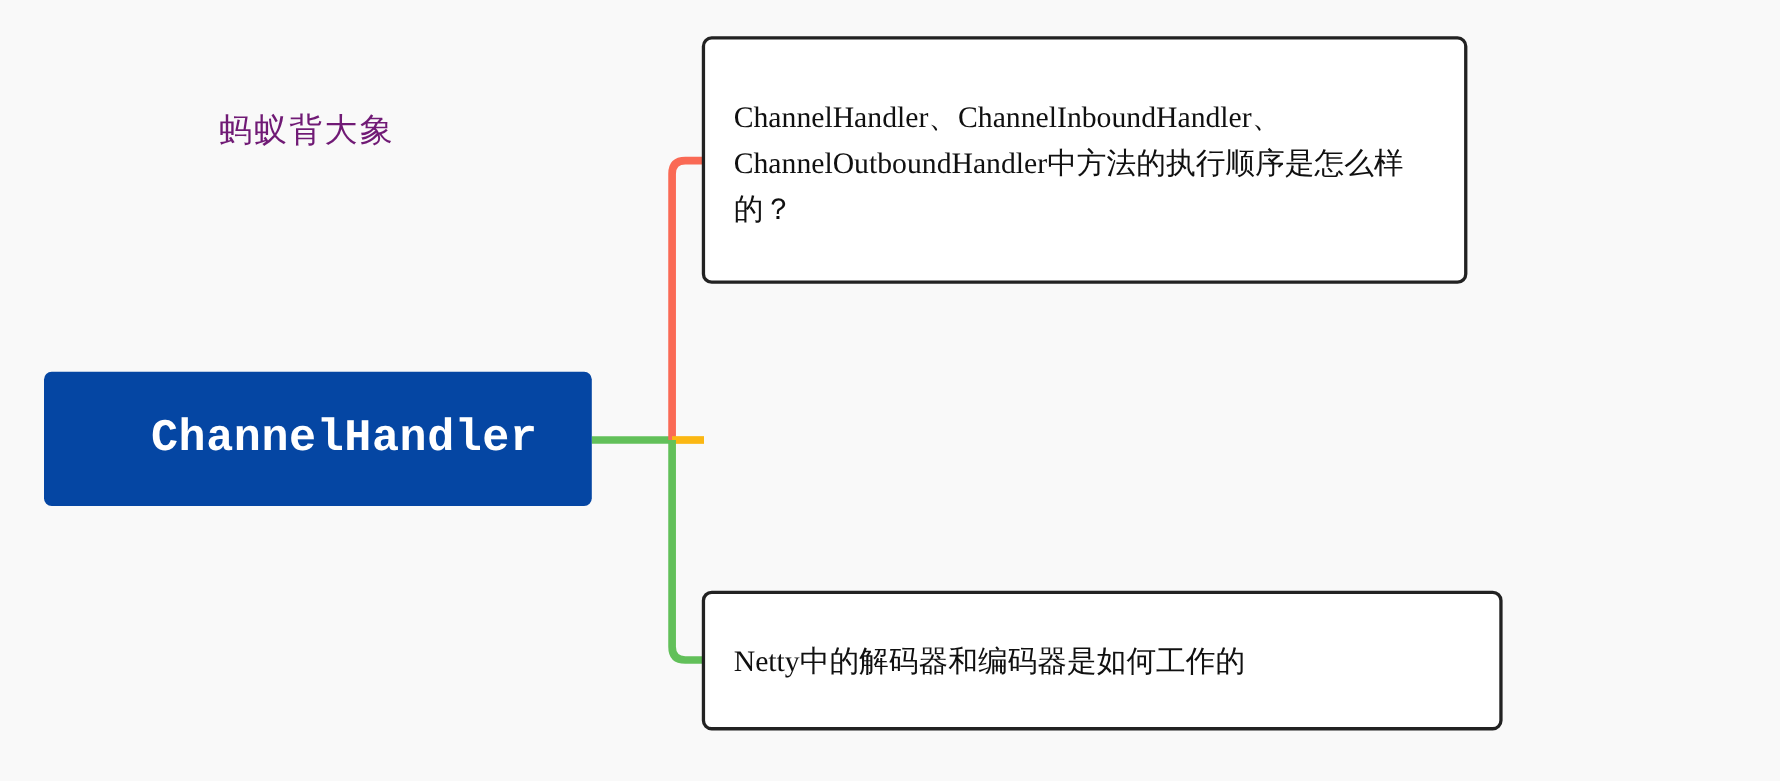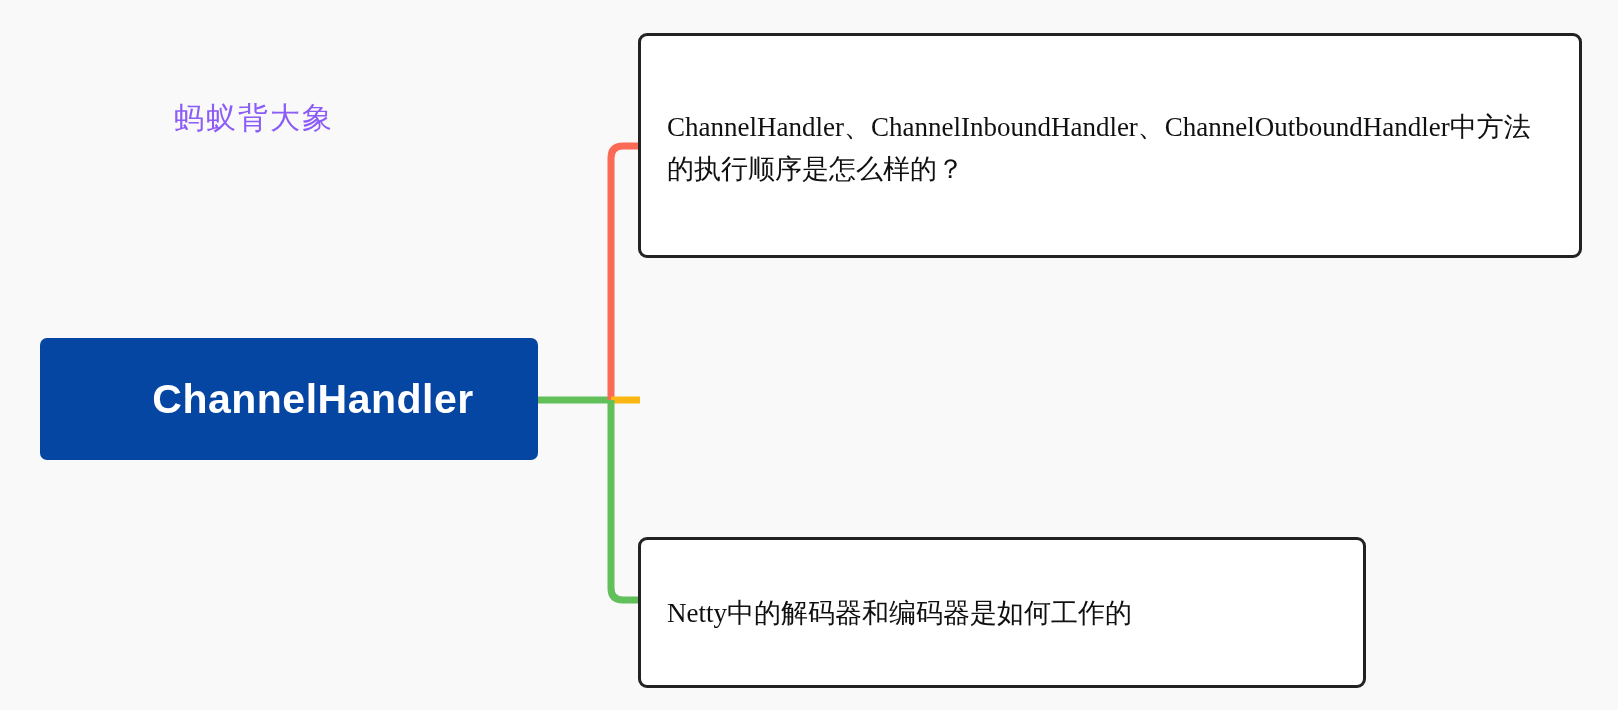--- a/index.html
+++ b/index.html
@@ -16,26 +16,26 @@
   #mindmap-canvas {
     position: relative;
     width: 1618px;
     height: 710px;
     background: #f9f9f9;
   }
 
   
   #watermark {
     position: absolute;
-    left: 174px;
+    left: 199px;
     top: 98px;
     font-family: "Liberation Sans", "DejaVu Sans", sans-serif;
     font-size: 30px;
     letter-spacing: 2px;
-    color: #8b5cf6;
+    color: #701a75;
     white-space: nowrap;
     user-select: none;
   }
 
   
   #connectors {
     position: absolute;
     left: 0;
     top: 0;
     width: 1618px;
@@ -53,21 +53,21 @@
     background: #0546a3;
     border-radius: 7px;
     display: flex;
     align-items: center;
     justify-content: center;
   }
   #root-node .root-label {
     color: #ffffff;
     font-size: 41px;
     font-weight: bold;
-    font-family: Liberation Sans, sans-serif;
+    font-family: Liberation Mono, monospace;
     letter-spacing: 0.5px;
     white-space: nowrap;
     margin-left: 48px;
   }
 
   
   .branch-box {
     position: absolute;
     background: #ffffff;
     border: 3px solid #222222;
@@ -79,24 +79,24 @@
   .branch-text {
     font-size: 27px;
     line-height: 42px;
     color: #101010;
     font-family: "Liberation Serif", "DejaVu Serif", serif;
     padding: 0 26px;
     width: 100%;
     box-sizing: border-box;
   }
 
-  #branch-box-0 { left: 638px; top: 33px;  width: 944px; height: 225px; }
+  #branch-box-0 { left: 638px; top: 33px;  width: 696px; height: 225px; }
   #branch-box-0 .branch-text { padding-top: 4px; }
   #branch-box-1 { left: 638px; top: 315px; width: 945px; height: 172px; }
-  #branch-box-2 { left: 638px; top: 537px; width: 728px; height: 151px; }
+  #branch-box-2 { left: 638px; top: 537px; width: 728px; height: 127px; }
 </style>
 </head>
 <body>
 
 <div id="mindmap-canvas">
 
   <div id="watermark">蚂蚁背大象</div>
 
   <svg id="connectors" viewBox="0 0 1618 710" width="1618" height="710" xmlns="http://www.w3.org/2000/svg">
 

